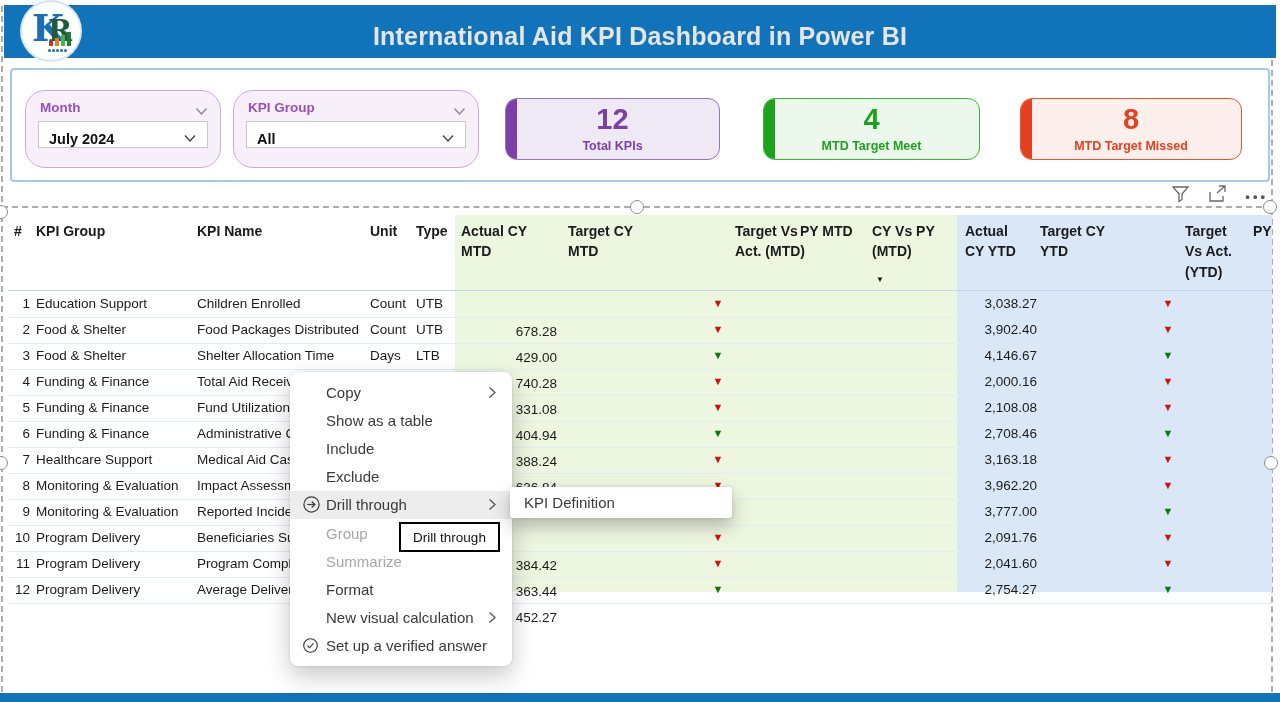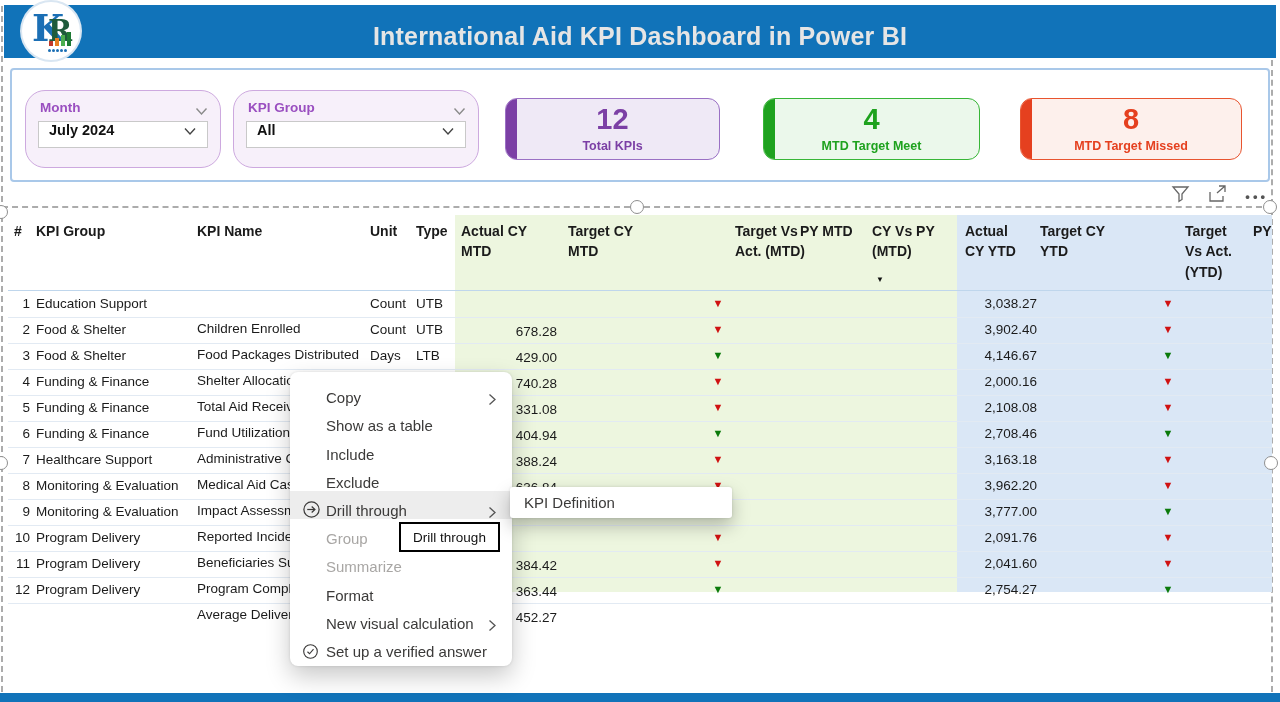--- a/index.html
+++ b/index.html
@@ -28,21 +28,21 @@
   
   .filter-band{position:absolute;left:10px;top:68px;width:1260px;height:114px;
       border:2px solid var(--filterbox_border);border-radius:4px;box-sizing:border-box;background:#fff;}
   .slicer{position:absolute;top:90px;height:78px;background:var(--slicer_bg);
       border:1.5px solid var(--slicer_border);border-radius:20px;box-sizing:border-box;}
   .slicer.month{left:25px;width:196px;}
   .slicer.kpigroup{left:233px;width:246px;}
   .slicer-label{position:absolute;left:14px;top:9px;font-size:13.5px;font-weight:700;color:var(--slicer_label);}
   .slicer-caret{position:absolute;right:12px;top:11px;}
   .slicer-field{position:absolute;left:12px;right:12px;top:30px;height:27px;background:#fff;
-      border:1px solid #c9c9c9;display:flex;align-items:flex-start;padding:0 10px;box-sizing:border-box;}
+      border:1px solid #c9c9c9;display:flex;align-items:flex-end;padding:0 10px;box-sizing:border-box;}
   .slicer-value{font-size:14.5px;font-weight:700;color:#111;flex:1;}
 
   
   .kpi-card{position:absolute;top:98px;height:62px;border-radius:12px;box-sizing:border-box;}
   .kpi-card .bar{position:absolute;left:0;top:0;bottom:0;width:11px;border-radius:12px 0 0 12px;}
   .kpi-value{position:absolute;left:0;right:0;top:4px;text-align:center;font-size:29px;font-weight:700;}
   .kpi-label{position:absolute;left:0;right:0;bottom:6px;text-align:center;font-size:12.5px;font-weight:700;}
   .kpi-card.purple{left:505px;width:215px;background:var(--purple_bg);border:1.5px solid var(--purple_border);}
   .kpi-card.purple .bar{background:var(--purple);}
   .kpi-card.purple .kpi-value,.kpi-card.purple .kpi-label{color:var(--purple);}
@@ -67,35 +67,35 @@
   .band-mtd{position:absolute;left:455px;top:215px;width:502px;height:377px;background:var(--band_mtd);}
   .band-ytd{position:absolute;left:957px;top:215px;width:315px;height:377px;background:var(--band_ytd);}
   .col-h{position:absolute;top:221px;font-size:14px;font-weight:700;line-height:1.45;color:#1b1b1b;}
   .hd-line{position:absolute;left:8px;top:290px;width:1264px;height:0;border-top:1px solid #bfd6ec;}
   .sort-ind{position:absolute;left:876px;top:275px;font-size:8px;color:#111;}
   .rows{position:absolute;left:8px;top:292px;width:1264px;}
   .trow{position:relative;height:25px;border-bottom:1px solid #e2eaf3;font-size:13.5px;}
   .cell{position:absolute;top:4px;white-space:nowrap;}
   .c-num{left:0px;width:22px;text-align:right;}
   .c-group{left:28px;}
-  .c-name{left:189px;margin-top:25px;}
+  .c-name{left:189px;}
   .c-unit{left:362px;}
   .c-type{left:408px;}
   .c-amtd{left:447px;width:102px;text-align:right;margin-top:28px;}
   .c-trimtd{left:702px;width:16px;text-align:center;font-size:11px;top:5px;}
   .c-aytd{left:927px;width:102px;text-align:right;}
   .c-triytd{left:1152px;width:16px;text-align:center;font-size:11px;top:5px;}
   .tri-red{color:var(--tri_red);}
   .tri-green{color:var(--tri_green);}
 
   
   .menu{position:absolute;left:290px;top:372px;width:222px;height:294px;background:#fff;
       border-radius:8px;box-shadow:0 10px 24px rgba(0,0,0,.22),0 0 3px rgba(0,0,0,.12);
       padding:6px 0;box-sizing:border-box;z-index:10;}
-  .mi{position:relative;height:28.2px;display:flex;align-items:flex-end;padding:0 12px;font-size:15px;color:#3b3a39;}
+  .mi{position:relative;height:28.2px;display:flex;align-items:center;padding:0 12px;font-size:15px;color:#3b3a39;}
   .mi .gutter{width:24px;flex:0 0 24px;display:flex;align-items:center;}
   .mi .lbl{flex:1;white-space:nowrap;}
   .mi .chev{flex:0 0 12px;display:flex;align-items:center;}
   .mi.disabled{color:#a8a6a4;}
   .mi.hl{background:#ededed;}
 
   .submenu{position:absolute;left:510px;top:487px;width:222px;height:31px;background:#fff;
       border-radius:3px;box-shadow:0 8px 18px rgba(0,0,0,.25),0 0 3px rgba(0,0,0,.12);
       display:flex;align-items:center;padding-left:14px;box-sizing:border-box;font-size:15px;color:#3b3a39;z-index:11;}
 

